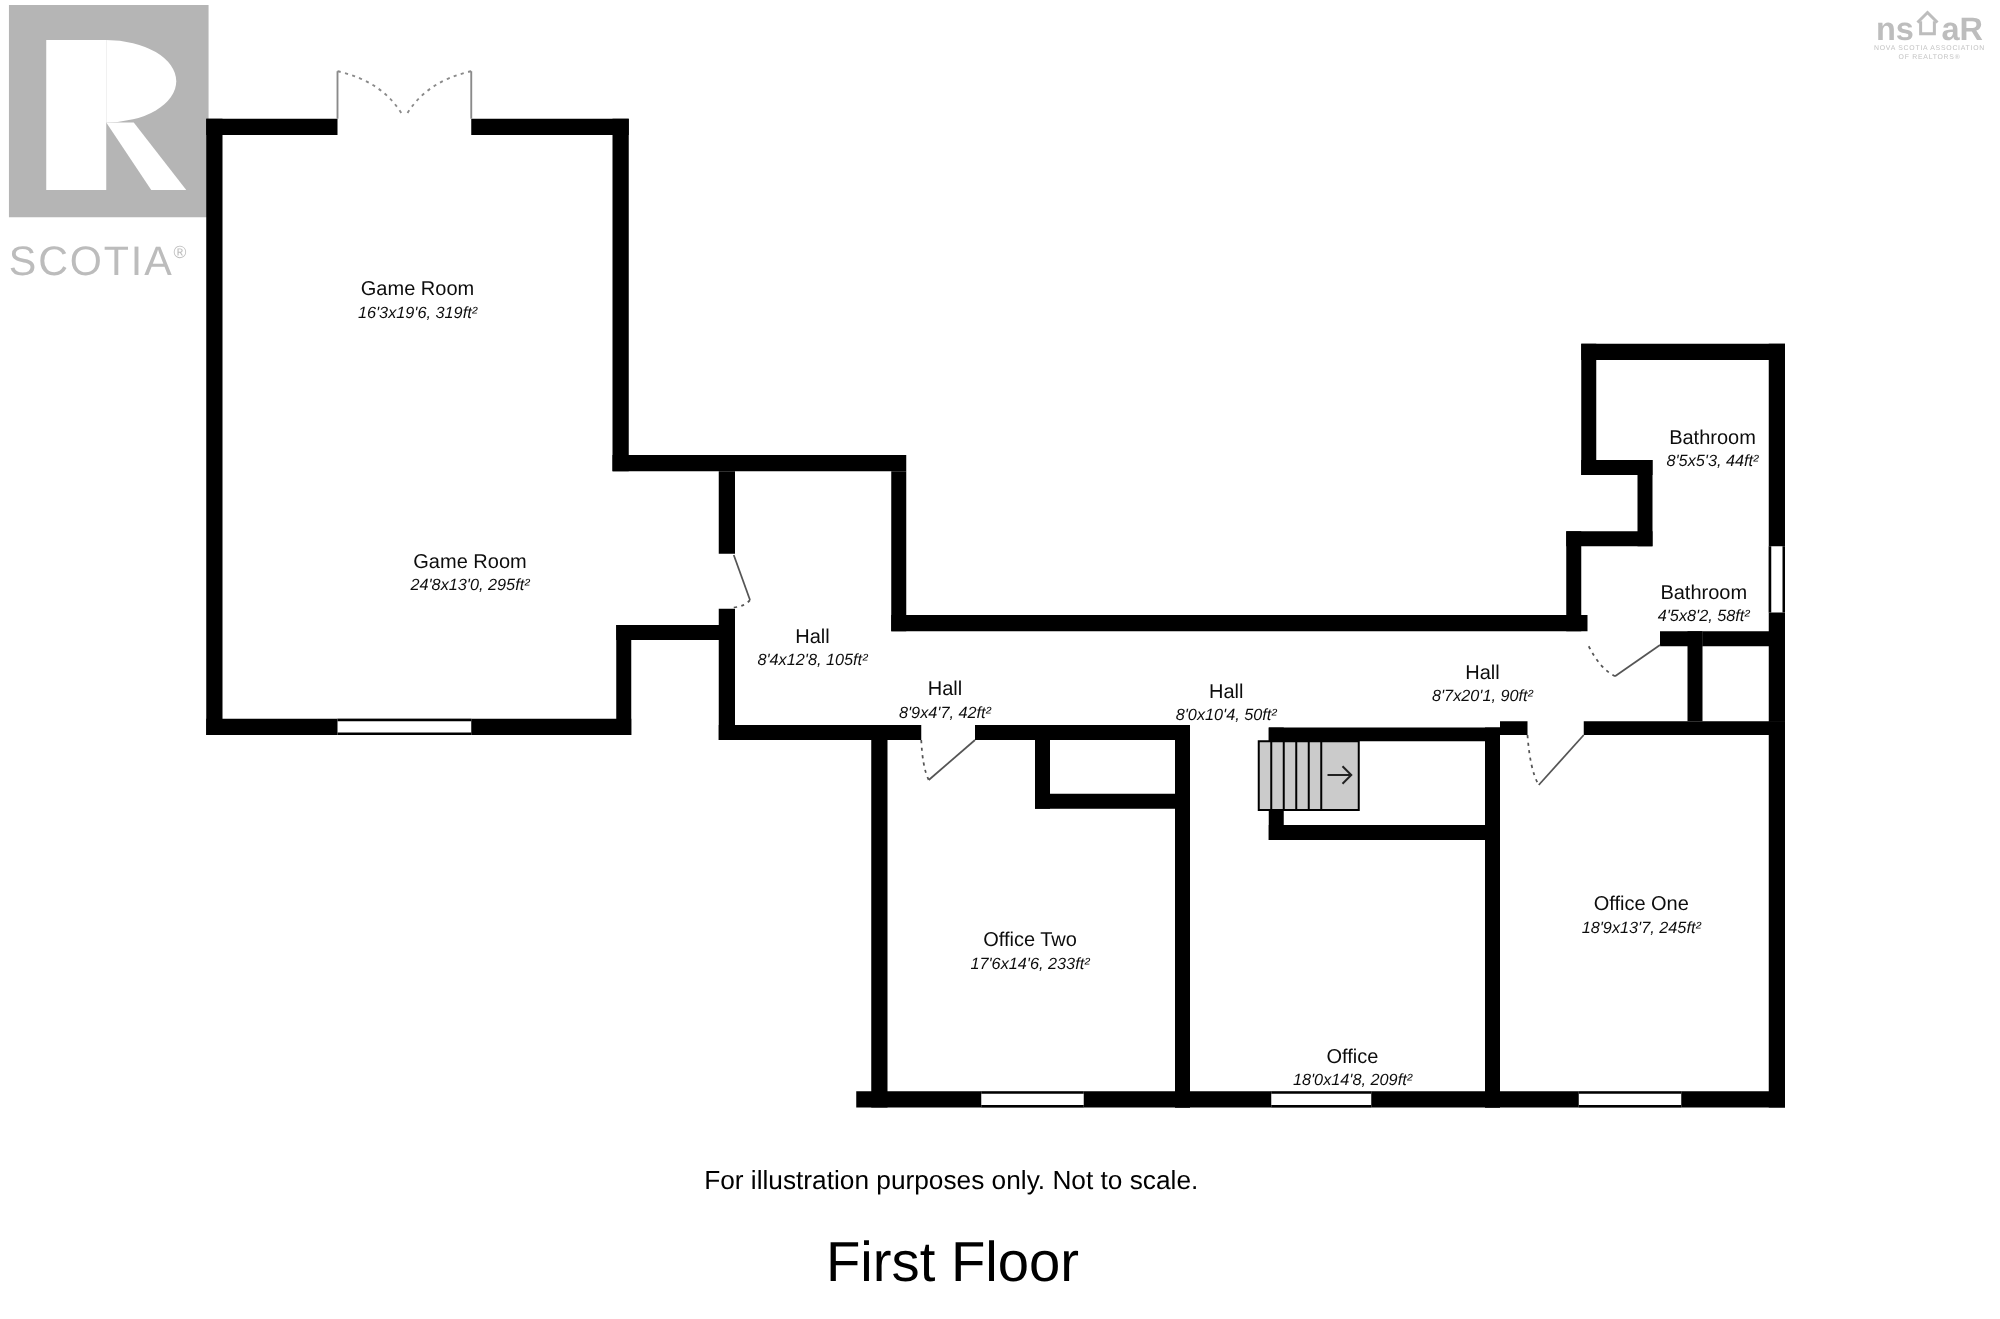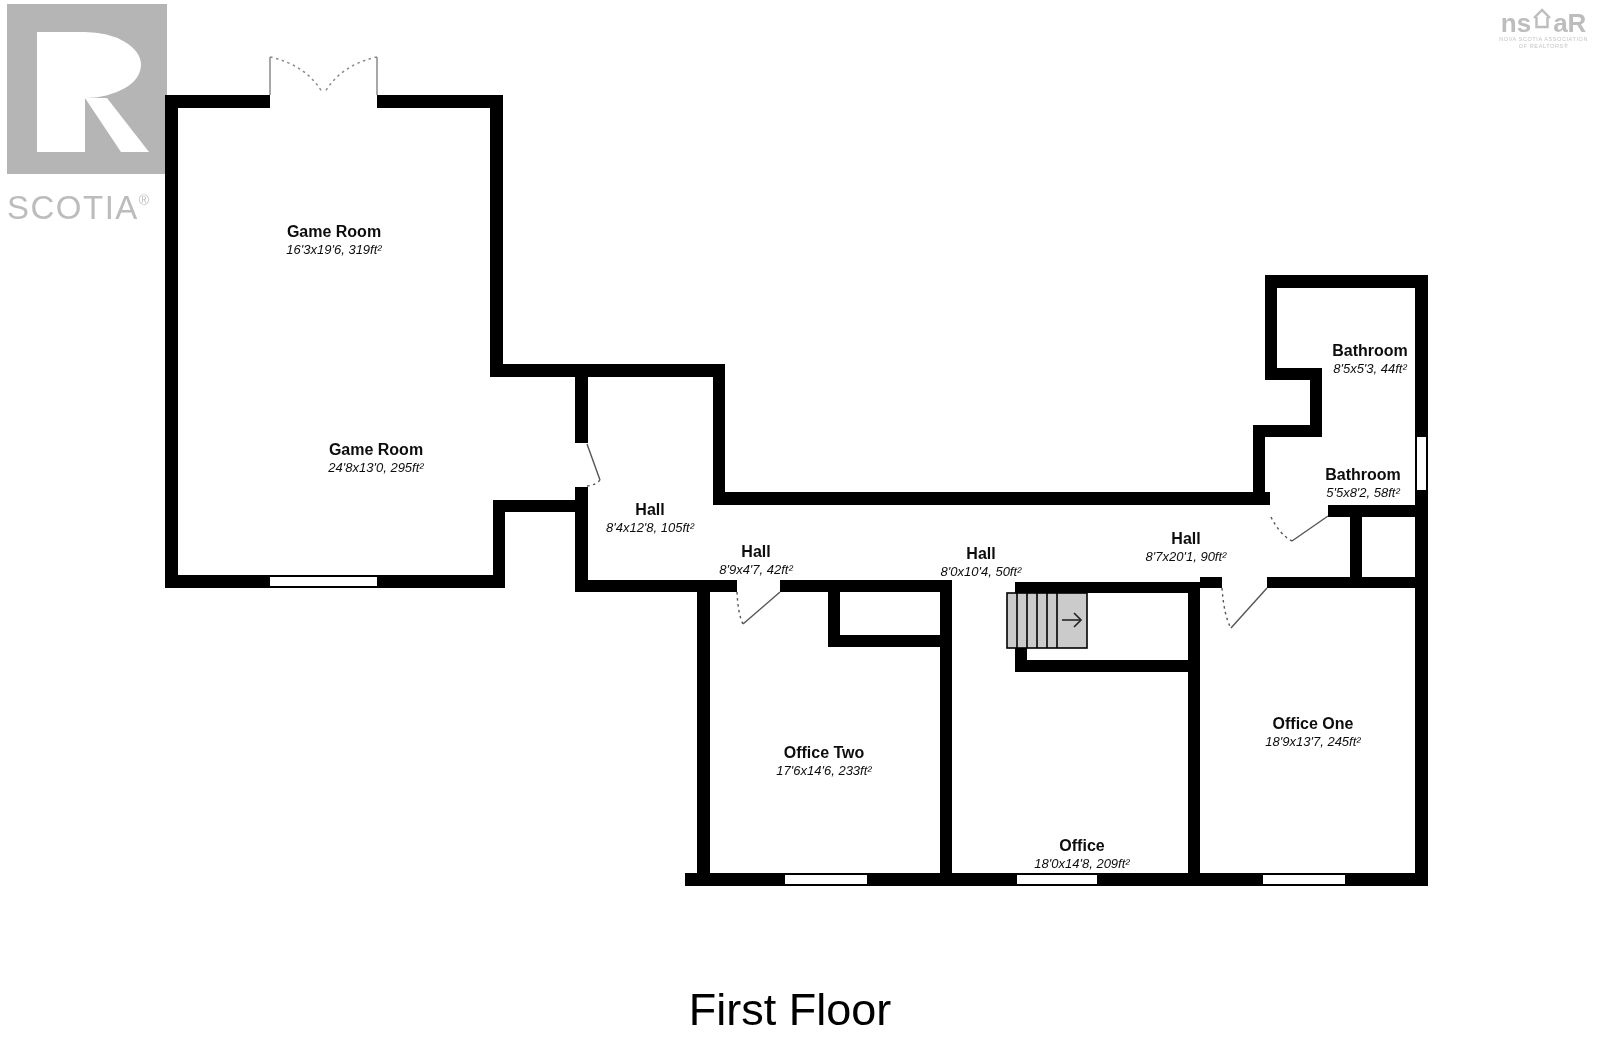--- a/index.html
+++ b/index.html
@@ -3,34 +3,34 @@
 <meta charset="utf-8">
 <style>
   html,body{margin:0;padding:0;background:#fff;}
   .canvas{
     position:relative;width:1600px;height:1055px;background:#ffffff;
     font-family:"Liberation Sans", sans-serif;overflow:hidden;
   }
   .plan{position:absolute;left:0;top:0;}
   
   .room-label{position:absolute;transform:translateX(-50%);text-align:center;white-space:nowrap;color:#0d0d0d;}
-  .room-name{font-size:16px;font-weight:bold;line-height:19px;}
+  .room-name{font-size:16px;font-weight:normal;line-height:19px;}
   .room-dims{font-size:13px;line-height:16px;margin-top:1px;font-style:italic;}
   
   .realtor-mark{position:absolute;left:7px;top:4px;color:#b5b5b5;}
   .realtor-word{font-size:33px;letter-spacing:1.5px;color:#bcbcbc;margin-top:5px;line-height:34px;}
   .realtor-word .reg{font-size:14px;vertical-align:14px;letter-spacing:0;}
   
   .nsar-mark{position:absolute;right:12px;top:10px;text-align:center;color:#bdbdbd;}
   .nsar-row{font-size:26px;font-weight:bold;line-height:26px;display:flex;align-items:flex-start;justify-content:center;gap:1px;}
   .nsar-row .house{display:inline-block;transform:translateY(-2px);}
   .nsar-sub{font-size:5.5px;letter-spacing:.6px;line-height:7px;color:#c3c3c3;}
   
   .disclaimer{position:absolute;left:761px;top:933px;transform:translateX(-50%);font-size:21px;color:#000;white-space:nowrap;}
-  .floor-title{position:absolute;left:762px;top:984px;transform:translateX(-50%);font-size:45px;color:#000;white-space:nowrap;margin-left:28px;}
+  .floor-title{position:absolute;left:762px;top:984px;transform:translateX(-50%);font-size:45px;color:#000;white-space:nowrap;}
 </style>
 </head>
 <body>
 
 <div class="canvas">
 
   <div class="realtor-mark">
     <svg width="160" height="170" viewBox="0 0 160 170">
       <rect x="0" y="0" width="160" height="170" fill="#b5b5b5"></rect>
       <rect x="30" y="28" width="48" height="120" fill="#ffffff"></rect>
@@ -190,30 +190,31 @@
   <div class="room-label" style="left:1186px;top:529px">
     <div class="room-name">Hall</div>
     <div class="room-dims">8'7x20'1, 90ft²</div>
   </div>
   <div class="room-label" style="left:1370px;top:341px">
     <div class="room-name">Bathroom</div>
     <div class="room-dims">8'5x5'3, 44ft²</div>
   </div>
   <div class="room-label" style="left:1363px;top:465px">
     <div class="room-name">Bathroom</div>
-    <div class="room-dims">5'5x8'2, 58ft²</div>
+    <div class="room-dims">4'5x8'2, 58ft²</div>
   </div>
   <div class="room-label" style="left:824px;top:743px">
     <div class="room-name">Office Two</div>
     <div class="room-dims">17'6x14'6, 233ft²</div>
   </div>
   <div class="room-label" style="left:1313px;top:714px">
     <div class="room-name">Office One</div>
     <div class="room-dims">18'9x13'7, 245ft²</div>
   </div>
   <div class="room-label" style="left:1082px;top:836px">
     <div class="room-name">Office</div>
     <div class="room-dims">18'0x14'8, 209ft²</div>
   </div>
 
+  <div class="disclaimer">For illustration purposes only. Not to scale.</div>
   <div class="floor-title">First Floor</div>
 
 </div>
 
 </body></html>

